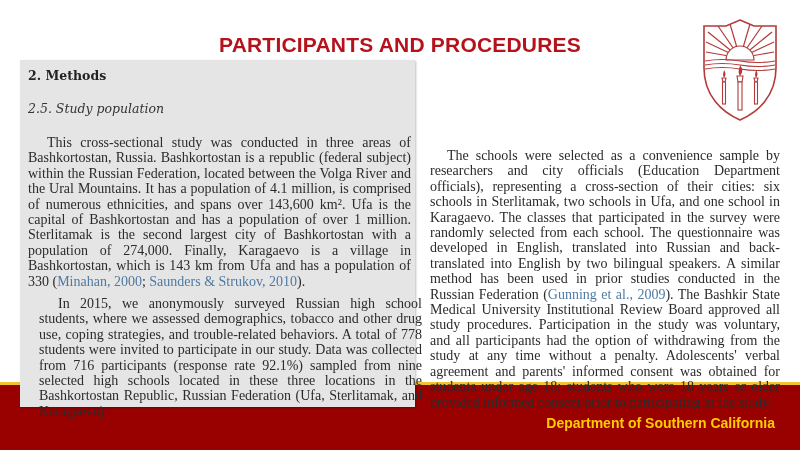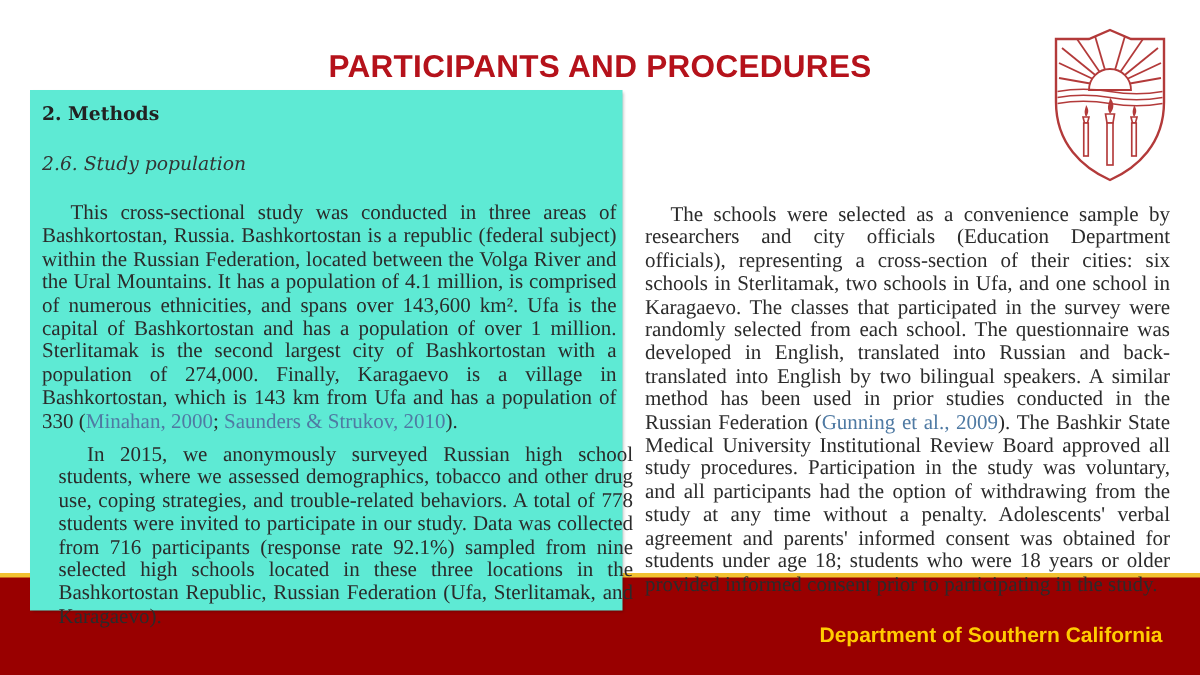--- a/index.html
+++ b/index.html
@@ -4,28 +4,28 @@
 <style>
   html, body { margin:0; padding:0; }
   body { width:800px; height:450px; position:relative; overflow:hidden; background:#ffffff; font-family:"DejaVu Serif", serif; }
   .title { position:absolute; left:0; width:800px; top:33px; text-align:center; font-family:"Liberation Sans", sans-serif; font-weight:bold; font-size:21px; color:#b5121b; letter-spacing:0.2px; }
   .seal { position:absolute; left:702px; top:18px; width:76px; height:104px; }
   .footer { position:absolute; left:0; top:385px; width:800px; height:65px; background:#990000; }
   .gold-line { position:absolute; left:0; top:382px; width:800px; height:4px; background:#f2c231; }
   .keck { position:absolute; left:10px; top:395px; color:#fff; font-family:"Liberation Serif", serif; font-size:33px; line-height:27px; letter-spacing:-0.5px; }
   .keck .usc { color:#ffcc00; }
   .usc-right { position:absolute; right:25px; top:415px; color:#ffcc00; font-family:"Liberation Sans", sans-serif; font-weight:bold; font-size:14px; }
-  .leftbox { position:absolute; left:20px; top:60px; width:395px; height:347px; background:#5eead4; box-shadow:1px 1px 2px rgba(0,0,0,0.25); }
+  .leftbox { position:absolute; left:20px; top:60px; width:395px; height:347px; background:#e5e5e5; box-shadow:1px 1px 2px rgba(0,0,0,0.25); }
   .h2 { position:absolute; left:8px; top:8px; font-family:"DejaVu Serif", serif; font-weight:bold; font-size:12.5px; color:#222; }
   .h3 { position:absolute; left:8px; top:41px; font-family:"DejaVu Serif", serif; font-style:italic; font-size:12.5px; color:#333; }
   .para { font-family:"Liberation Serif", serif; font-size:14px; line-height:15.4px; color:#2b2b2b; text-align:justify; }
   .p1 { position:absolute; left:8px; top:75px; width:383px; text-indent:19px; }
   .p2 { position:absolute; left:19px; top:236px; width:383px; text-indent:19px; }
   .cite { color:#4f7aa3; }
-  .rightcol { position:absolute; left:430px; top:136px; width:350px; }
+  .rightcol { position:absolute; left:430px; top:148px; width:350px; }
   .rightcol .para { text-indent:17px; }
 </style>
 </head>
 <body>
 
 <div class="title">PARTICIPANTS AND PROCEDURES</div>
 
 <svg class="seal" viewBox="0 0 76 104">
   <path d="M38 2 L52 8 L74 8 L74 50 C74 78 56 94 38 102 C20 94 2 78 2 50 L2 8 L24 8 Z" fill="#fff" stroke="#b33a3a" stroke-width="1.6"></path>
   <g stroke="#b33a3a" stroke-width="1.2" fill="none">
@@ -64,20 +64,20 @@
 <div class="gold-line"></div>
 <div class="footer"></div>
 
 <div class="keck">
 </div>
 
 <div class="usc-right">Department of Southern California</div>
 
 <div class="leftbox">
   <div class="h2">2.  Methods</div>
-  <div class="h3">2.6.  Study population</div>
+  <div class="h3">2.5.  Study population</div>
   <div class="para p1"><span>This cross-sectional study was conducted in three areas of Bashkortostan, Russia. Bashkortostan is a republic (federal subject) within the Russian Federation, located between the Volga River and the Ural Mountains. It has a population of 4.1 million, is comprised of numerous ethnicities, and spans over 143,600 km². Ufa is the capital of Bashkortostan and has a population of over 1 million. Sterlitamak is the second largest city of Bashkortostan with a population of 274,000. Finally, Karagaevo is a village in Bashkortostan, which is 143 km from Ufa and has a population of 330 (</span><span class="cite">Minahan, 2000</span><span>; </span><span class="cite">Saunders &amp; Strukov, 2010</span><span>).</span></div>
   <div class="para p2">In 2015, we anonymously surveyed Russian high school students, where we assessed demographics, tobacco and other drug use, coping strategies, and trouble-related behaviors. A total of 778 students were invited to participate in our study. Data was collected from 716 participants (response rate 92.1%) sampled from nine selected high schools located in these three locations in the Bashkortostan Republic, Russian Federation (Ufa, Sterlitamak, and Karagaevo).</div>
 </div>
 
 <div class="rightcol">
   <div class="para"><span>The schools were selected as a convenience sample by researchers and city officials (Education Department officials), representing a cross-section of their cities: six schools in Sterlitamak, two schools in Ufa, and one school in Karagaevo. The classes that participated in the survey were randomly selected from each school. The questionnaire was developed in English, translated into Russian and back-translated into English by two bilingual speakers. A similar method has been used in prior studies conducted in the Russian Federation (</span><span class="cite">Gunning et al., 2009</span><span>). The Bashkir State Medical University Institutional Review Board approved all study procedures. Participation in the study was voluntary, and all participants had the option of withdrawing from the study at any time without a penalty. Adolescents' verbal agreement and parents' informed consent was obtained for students under age 18; students who were 18 years or older provided informed consent prior to participating in the study.</span></div>
 </div>
 
 </body></html>

